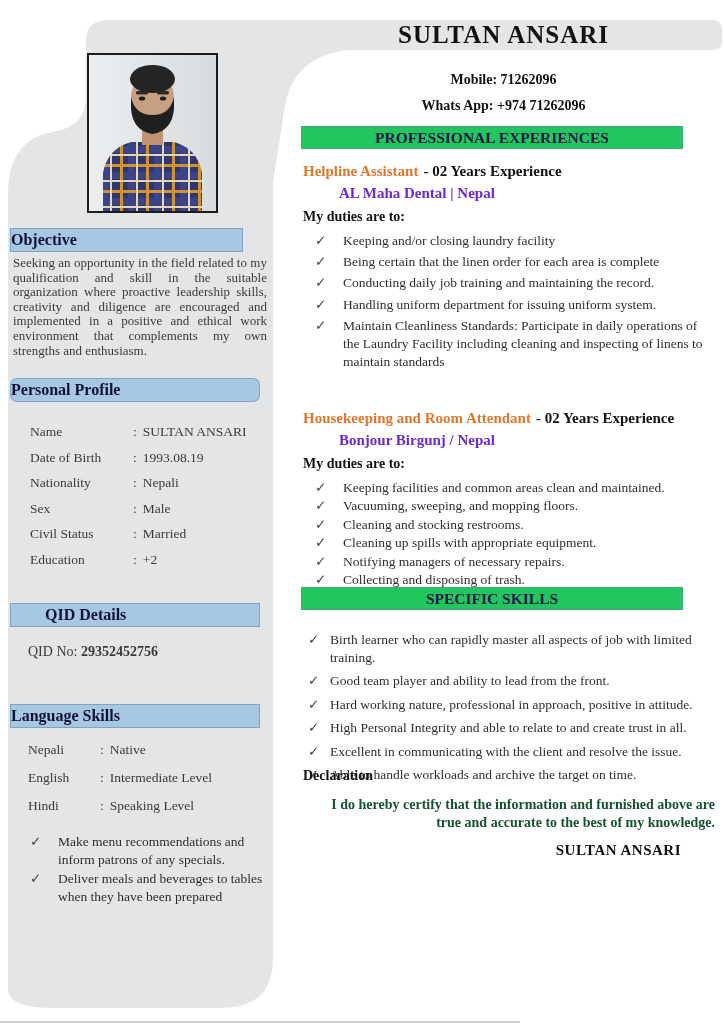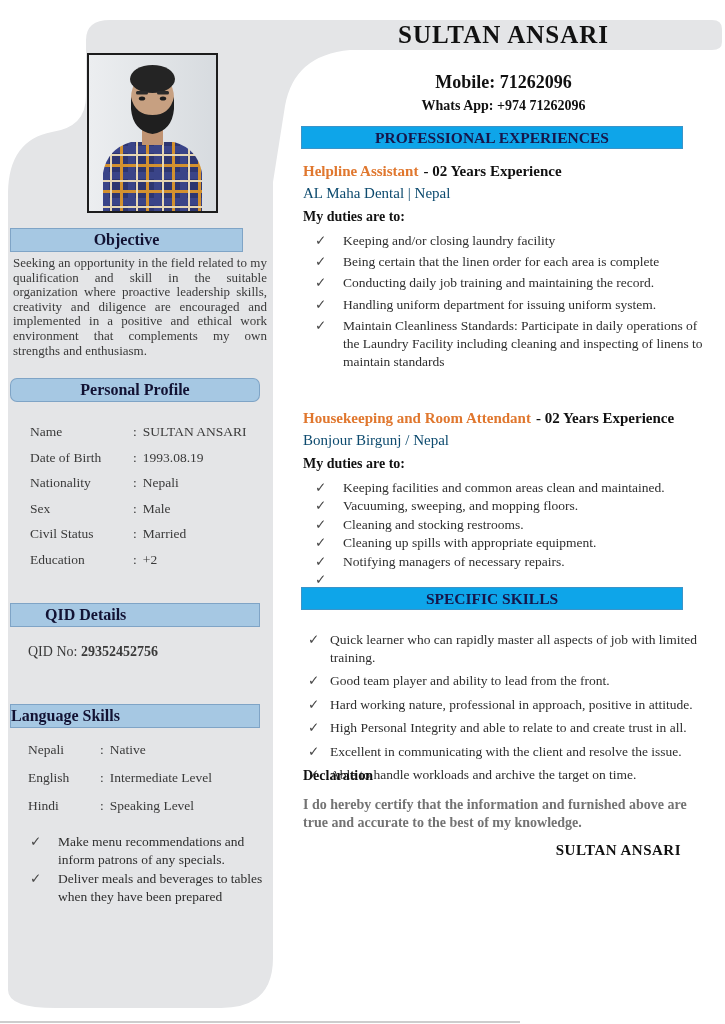--- a/index.html
+++ b/index.html
@@ -12,29 +12,29 @@
   #bg-shape { position:absolute; left:0; top:0; z-index:0; }
 
   
   #photo { left:87px; top:53px; width:131px; height:160px; border:2px solid #1c1c1c;
            background:#e9ebee; z-index:2; overflow:hidden; }
   #photo svg { display:block; }
 
   
   #name   { left:285px; top:21px;  width:437px; text-align:center; font-size:25px; font-weight:bold;
             letter-spacing:1px; color:#111; z-index:2; }
-  #mobile   { left:285px; top:72px; width:437px; text-align:center; font-size:18px; font-weight:bold; color:#111; }
+  #mobile   { left:285px; top:72px; width:437px; text-align:center; font-size:14px; font-weight:bold; color:#111; }
   #whatsapp { left:285px; top:98px; width:437px; text-align:center; font-size:14px; font-weight:bold; color:#111; }
 
   
-  .bar { background:#0ea5e9; border:1px solid rgba(95,135,175,.55); color:#16164a;
+  .bar { background:#22c55e; border:1px solid rgba(95,135,175,.55); color:#16164a;
          font-weight:bold; z-index:2; }
   .bar-right { left:301px; width:382px; height:23px; line-height:21px; text-align:center; font-size:15.5px; }
   .bar-side  { left:10px;  height:24px; line-height:22px; font-size:16px; color:#121233; background:#a6c8e3; }
-  .bar-center { text-align:center; }
+  .bar-center { }
 
   #bar-prof   { top:126px; }
   #bar-skills { top:587px; }
   #bar-objective { top:228px; width:233px; }
   #bar-profile   { top:378px; width:250px;border-radius:7px; }
   #bar-qid       { top:603px; width:250px; padding-left:34px; }
   #bar-lang      { top:704px; width:250px; }
 
   
   .side-text { color:#3a3a3a; }
@@ -53,34 +53,34 @@
   #side-bullets .duty { display:flex; margin-bottom:2px; line-height:1.3; }
   #side-bullets .chk { width:28px; flex:none; color:#4a4a4a; }
 
   
   .job { left:303px; width:414px; z-index:2; }
   #job1 { top:163px; }
   #job2 { top:410px; }
   .job-title { font-size:15px; font-weight:bold; color:#111; margin-bottom:5px; }
   .jt-orange { color:#e0772e; }
   .jt-black  { margin-left:5px; }
-  .company { font-size:15px; font-weight:normal; color:#0c4a6e; margin-bottom:7px; }
+  .company { font-size:15px; font-weight:bold; color:#6d28d9; margin-bottom:7px;margin-left:36px; }
   .duties-label { font-size:14px; font-weight:bold; color:#111; margin-bottom:7px; }
   .duty { display:flex; font-size:13.5px; line-height:1.35; margin-bottom:3px; color:#2e2e2e; }
   .chk { flex:none; color:#4a4a4a; }
   .duty .chk { width:28px; margin-left:12px; }
   #job2 .duty { margin-bottom:0.5px; line-height:1.33; }
 
   #skills { left:308px; top:631px; width:406px; z-index:2; }
   #skills .duty { margin-bottom:6px; line-height:1.3; }
   #skills .chk { width:22px; margin-left:0; }
 
   #declaration { left:303px; top:768px; width:412px; z-index:2; }
   #decl-title { font-size:14px; font-weight:bold; color:#111; margin-bottom:12px; }
-  #decl-text  { font-size:14px; font-weight:bold; color:#737373; line-height:1.3; }
+  #decl-text  { font-size:14px; font-weight:bold; color:#14532d; line-height:1.3;text-align:right; }
   #signature  { left:303px; top:842px; width:392px; text-align:right; padding-right:14px;
                 font-size:15px; font-weight:bold; letter-spacing:.5px; color:#111; z-index:2; }
 
   #bottom-line { left:0; top:1021px; width:520px; height:2px; background:#cdcdcd; z-index:1; }
 </style>
 </head>
 <body>
 
 <div id="page">
 
@@ -191,29 +191,30 @@
           <span class="duty-text">Cleaning up spills with appropriate equipment.</span>
         </div>
 
         <div class="duty">
           <span class="chk">✓</span>
           <span class="duty-text">Notifying managers of necessary repairs.</span>
         </div>
 
         <div class="duty">
           <span class="chk">✓</span>
+          <span class="duty-text">Collecting and disposing of trash.</span>
         </div>
       </div>
   </div>
 
   <div id="skills" class="abs">
 
       <div class="duty">
         <span class="chk">✓</span>
-        <span class="duty-text">Quick learner who can rapidly master all aspects of job with limited training.</span>
+        <span class="duty-text">Birth learner who can rapidly master all aspects of job with limited training.</span>
       </div>
 
       <div class="duty">
         <span class="chk">✓</span>
         <span class="duty-text">Good team player and ability to lead from the front.</span>
       </div>
 
       <div class="duty">
         <span class="chk">✓</span>
         <span class="duty-text">Hard working nature, professional in approach, positive in attitude.</span>

